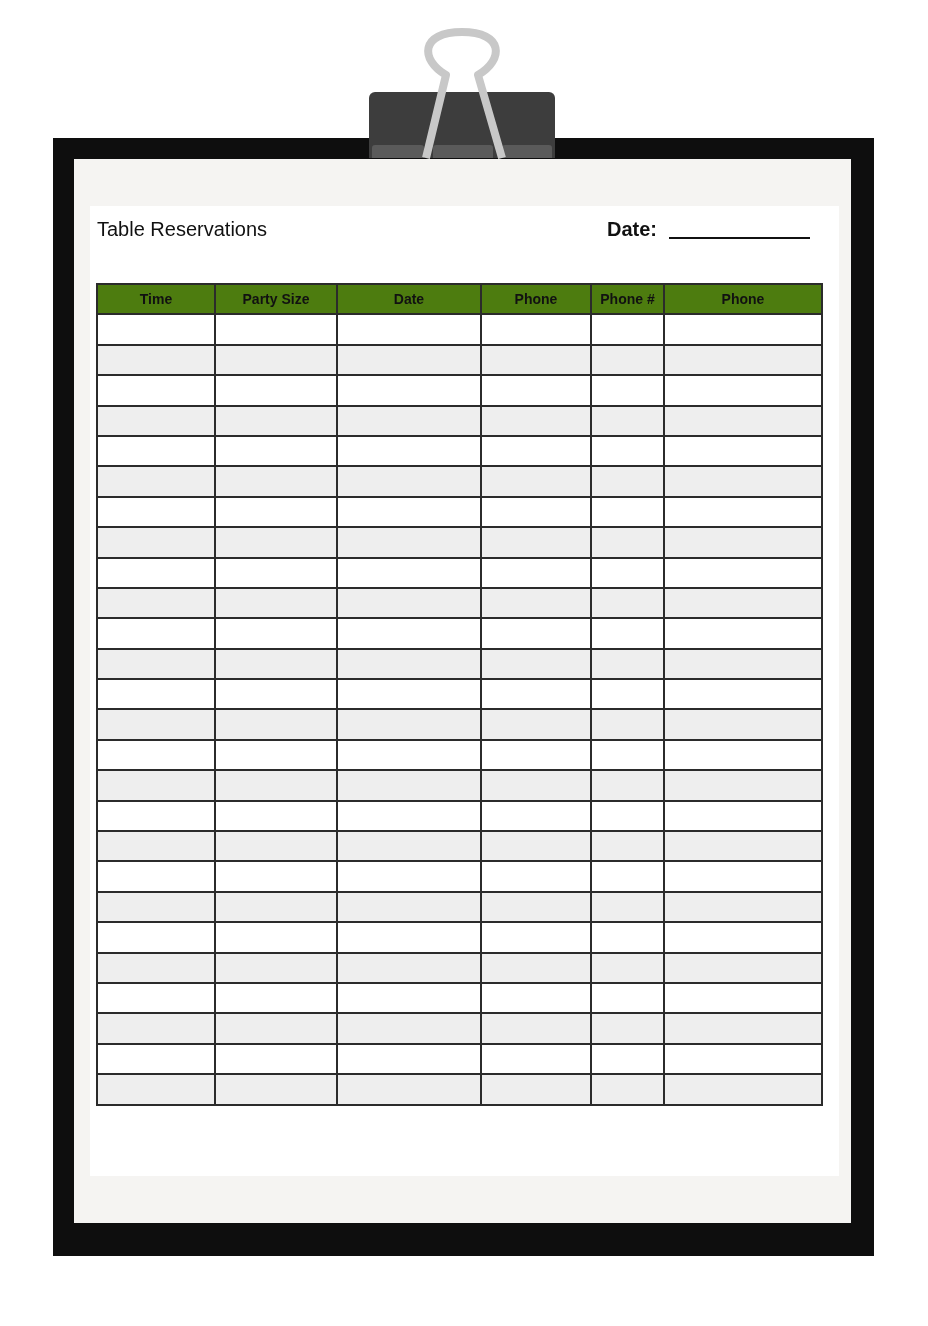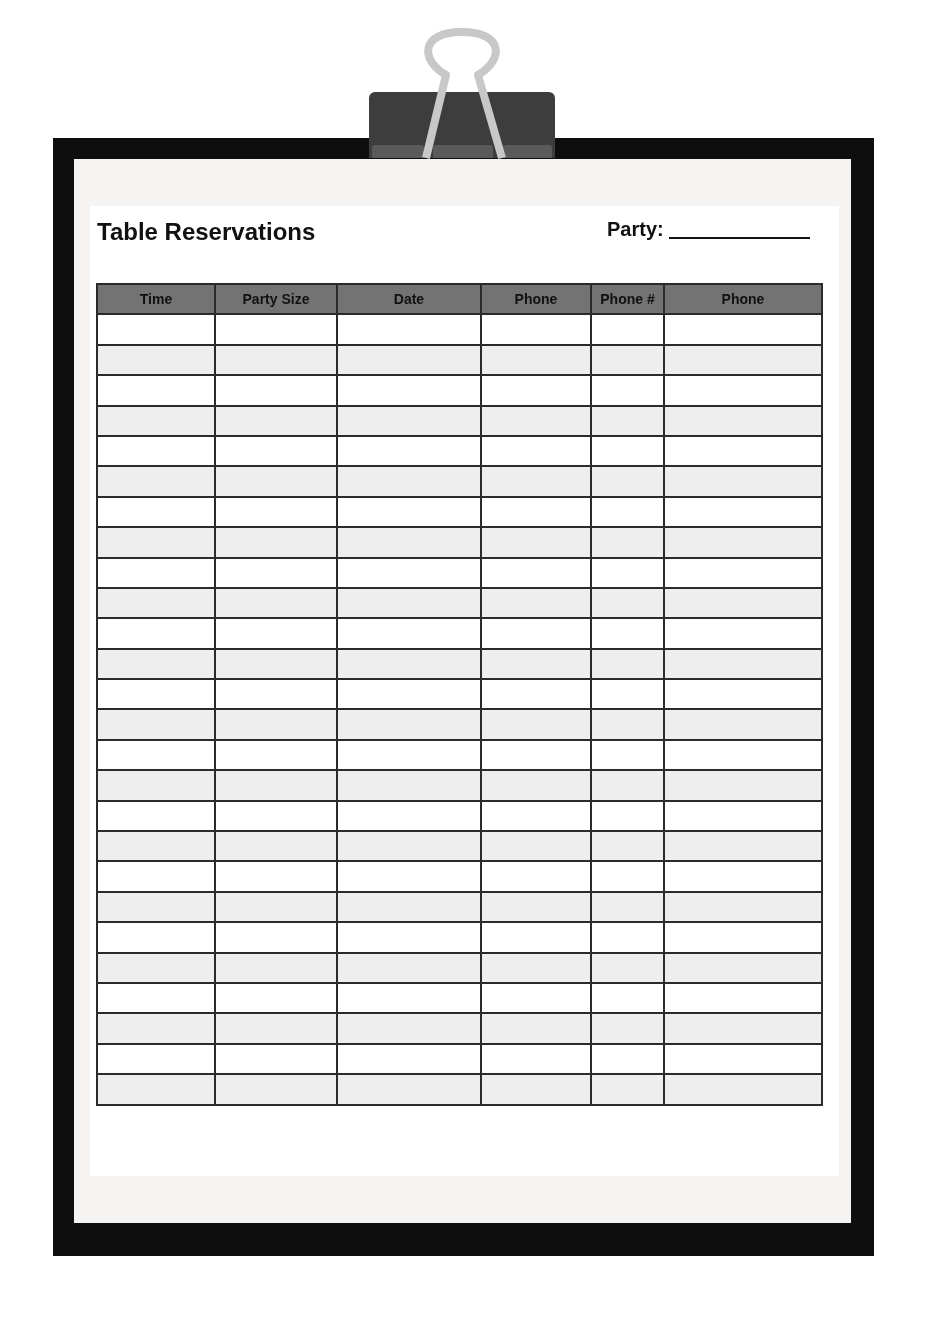--- a/index.html
+++ b/index.html
@@ -5,46 +5,46 @@
   html, body { margin:0; padding:0; }
   body { width:928px; height:1326px; background:#ffffff; position:relative; overflow:hidden;
          font-family:"Liberation Sans", sans-serif; }
   .board { position:absolute; left:53px; top:138px; width:821px; height:1118px; background:#0e0e0e; }
   .paper { position:absolute; left:74px; top:159px; width:777px; height:1064px; background:#f5f4f2; }
   .sheet { position:absolute; left:90px; top:206px; width:749px; height:970px; background:#ffffff; }
   .clip-body { position:absolute; left:369px; top:92px; width:186px; height:66px; background:#3d3d3d;
                border-radius:6px 6px 0 0; }
   .clip-tab { position:absolute; top:145px; height:13px; background:#5a5a5a; border-radius:3px 3px 0 0; }
   .clip-wire { position:absolute; left:0; top:0; }
-  .title { position:absolute; left:97px; top:218px; font-size:24px; font-weight:bold; color:#111; }
+  .title { position:absolute; left:97px; top:218px; font-size:20px; font-weight:normal; color:#111; }
   .date-label { position:absolute; left:607px; top:218px; font-size:20px; font-weight:bold; color:#111; }
   .date-line { position:absolute; left:669px; top:237px; width:141px; height:2px; background:#111; }
   table.res { position:absolute; left:96px; top:283px; width:725px; border-collapse:collapse; table-layout:fixed; }
   table.res th, table.res td { border:2px solid #2b2b2b; padding:0; height:28.4px; }
-  table.res th { background:#737373; font-size:14px; font-weight:bold; color:#111; text-align:center; }
+  table.res th { background:#4d7c0f; font-size:14px; font-weight:bold; color:#111; text-align:center; }
   table.res tr:nth-child(even) td { background:#eeeeee; }
   table.res tr:nth-child(odd) td { background:#ffffff; }
 </style>
 </head>
 <body>
 
 <div class="board"></div>
 <div class="paper"></div>
 <div class="sheet"></div>
 
 <div class="clip-body"></div>
 <div class="clip-tab" style="left:372px;width:52px;"></div>
 <div class="clip-tab" style="left:433px;width:60px;"></div>
 <div class="clip-tab" style="left:502px;width:50px;"></div>
 <svg class="clip-wire" width="928" height="170">
   <path d="M426,158 L446,75 C420,60 420,32 462,32 C504,32 504,60 478,75 L502,158" fill="none" stroke="#c8c8c8" stroke-width="8" stroke-linejoin="round"></path>
 </svg>
 
 <div class="title">Table Reservations</div>
-<div class="date-label">Party:</div>
+<div class="date-label">Date:</div>
 <div class="date-line"></div>
 
 <table class="res">
   <colgroup>
     <col style="width:118px">
       <col style="width:122px">
       <col style="width:144px">
     <col style="width:110px">
       <col style="width:73px">
       <col style="width:158px">

